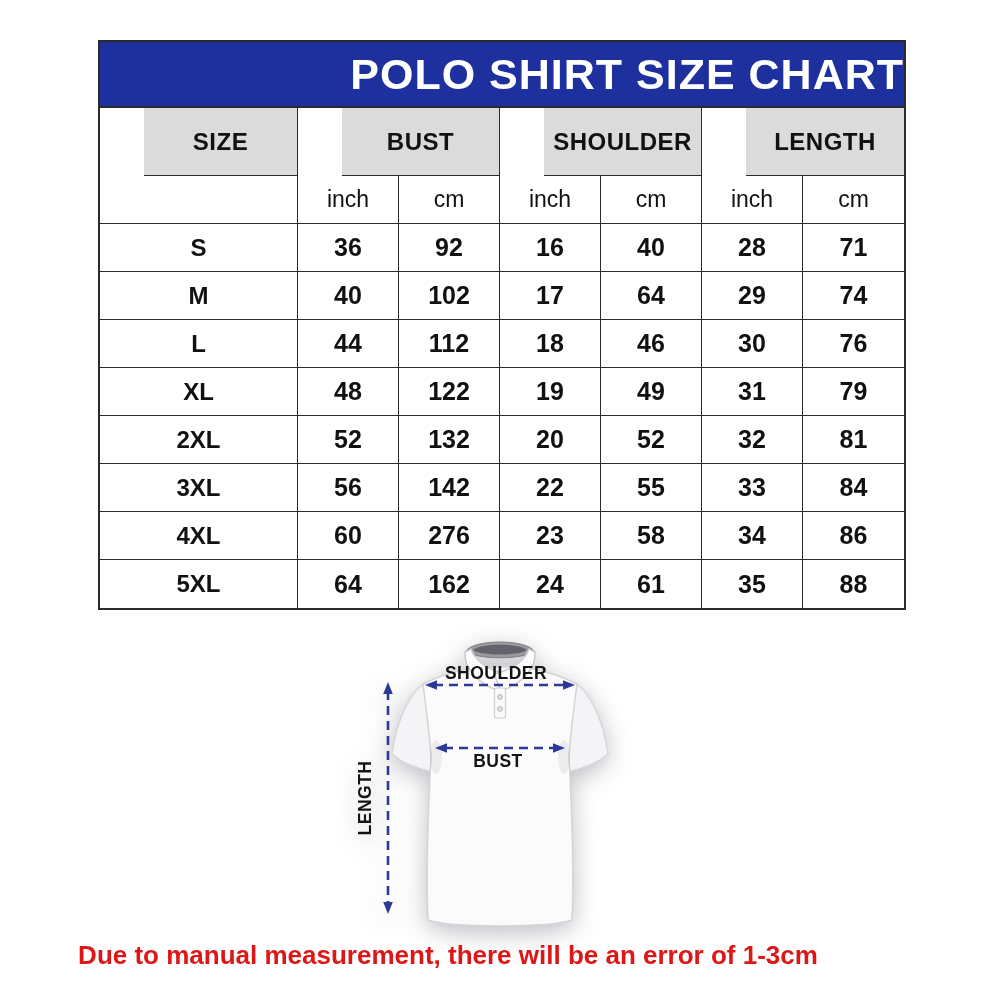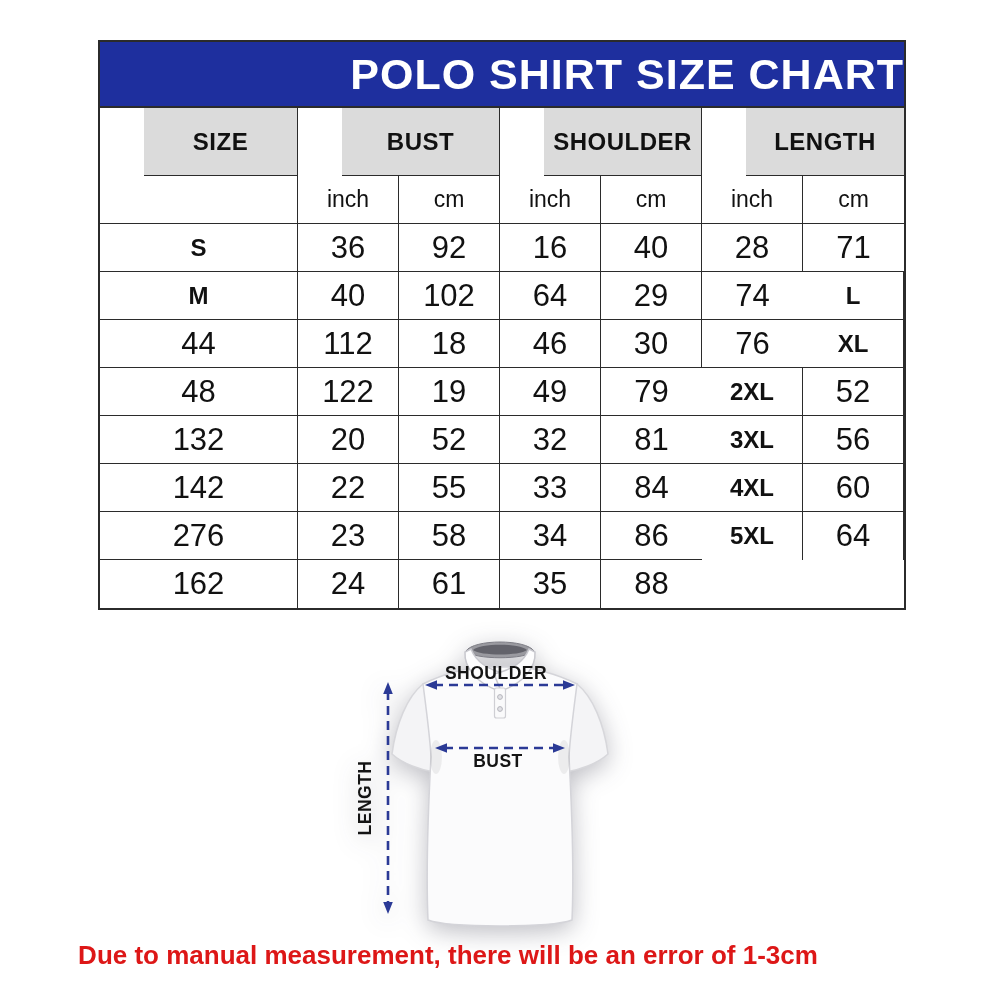--- a/index.html
+++ b/index.html
@@ -34,21 +34,21 @@
     border-right:1.6px solid var(--border,#2b2b2b);
     border-bottom:1.6px solid var(--border,#2b2b2b);
     background:#fff; color:#111;
   }
   .c.lc { border-right:none; }
   .c.lr { border-bottom:none; }
   .hdr { background:var(--header-bg,#dbdbdb); font-weight:bold; font-size:24px; letter-spacing:0.5px;margin-left:44px; }
   .sp2 { grid-column:span 2; }
   .unit { font-weight:normal; font-size:23px; }
   .lbl  { font-weight:bold; font-size:24px; }
-  .num  { font-weight:normal; font-size:31px; }
+  .num  { font-weight:bold; font-size:25px; }
 
   
   .figure {
     position:absolute; left:350px; top:626px; width:300px; height:314px;
   }
   .figure svg { width:100%; height:100%; filter:drop-shadow(0 6px 12px rgba(40,40,60,0.30)); }
   .shirt-outline { fill:#fbfbfc; stroke:#d4d4d9; stroke-width:1.5; }
   .sleeve { fill:#f4f4f6; stroke:#d7d7db; stroke-width:1.5; }
   .collar-back { fill:#9a9aa0; stroke:#7e7e86; stroke-width:1; }
   .collar-inner { fill:#63636b; }
@@ -95,37 +95,39 @@
       <div class="c num">36</div>
       <div class="c num">92</div>
       <div class="c num">16</div>
       <div class="c num">40</div>
       <div class="c num">28</div>
       <div class="c num lc">71</div>
 
       <div class="c lbl">M</div>
       <div class="c num">40</div>
       <div class="c num">102</div>
+      <div class="c num">17</div>
       <div class="c num">64</div>
       <div class="c num">29</div>
       <div class="c num lc">74</div>
 
       <div class="c lbl">L</div>
       <div class="c num">44</div>
       <div class="c num">112</div>
       <div class="c num">18</div>
       <div class="c num">46</div>
       <div class="c num">30</div>
       <div class="c num lc">76</div>
 
       <div class="c lbl">XL</div>
       <div class="c num">48</div>
       <div class="c num">122</div>
       <div class="c num">19</div>
       <div class="c num">49</div>
+      <div class="c num">31</div>
       <div class="c num lc">79</div>
 
       <div class="c lbl">2XL</div>
       <div class="c num">52</div>
       <div class="c num">132</div>
       <div class="c num">20</div>
       <div class="c num">52</div>
       <div class="c num">32</div>
       <div class="c num lc">81</div>
 

